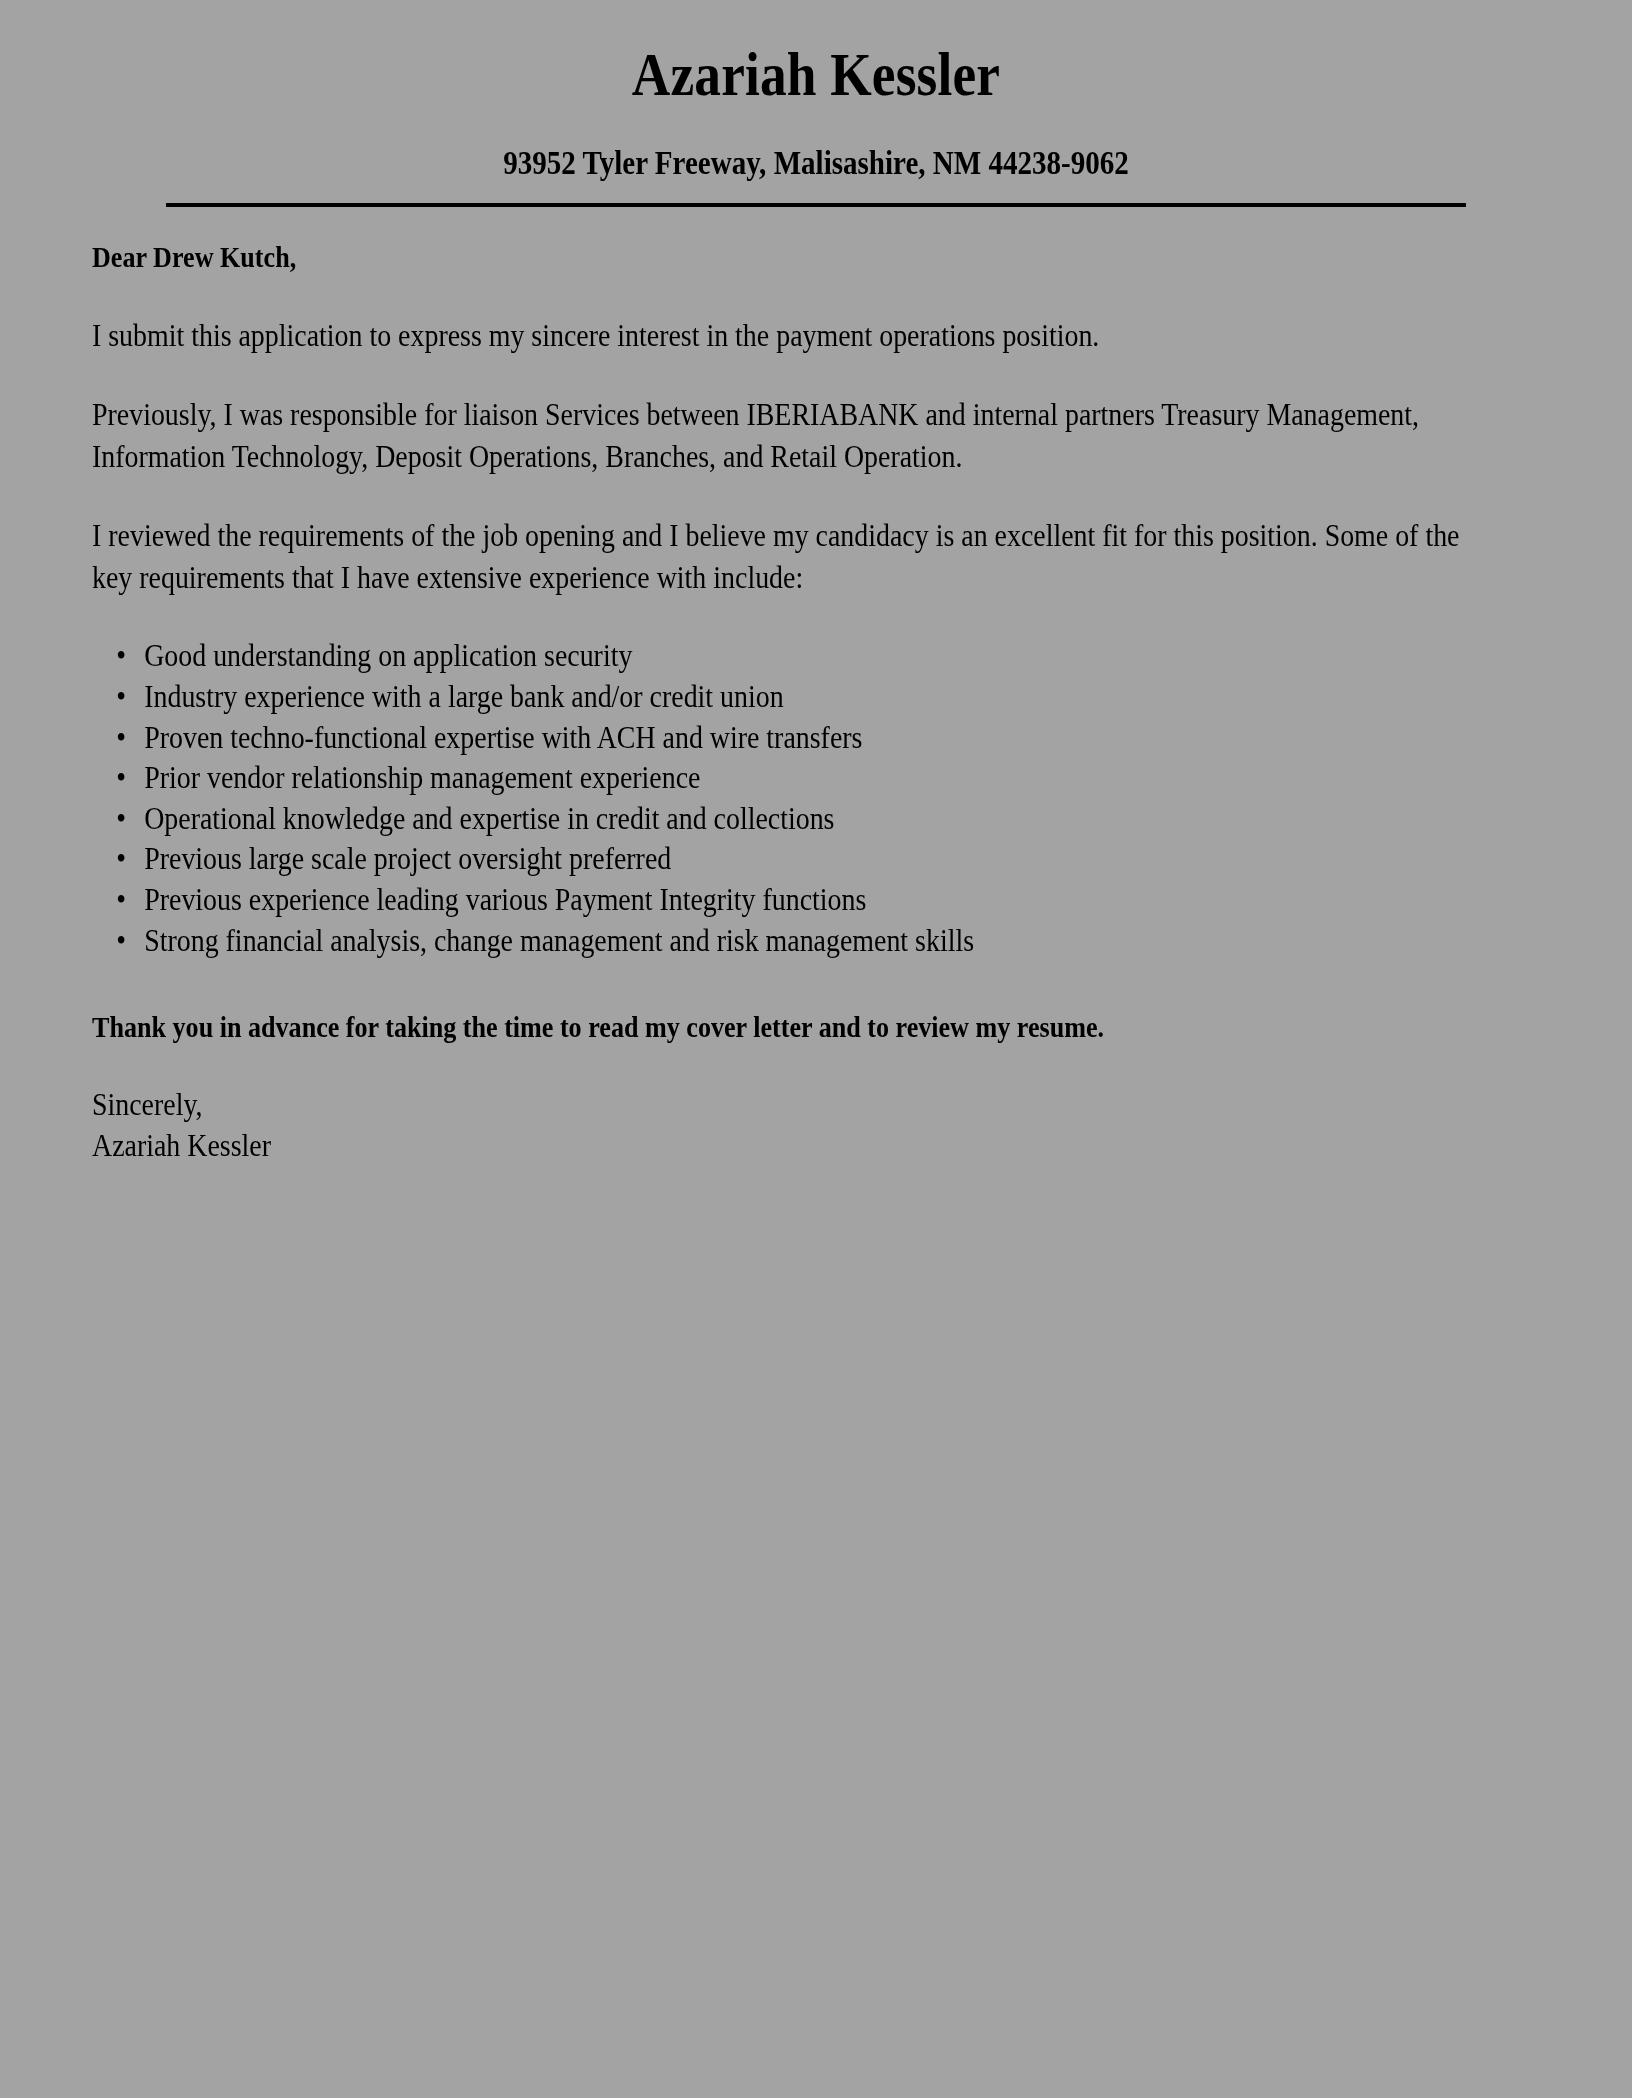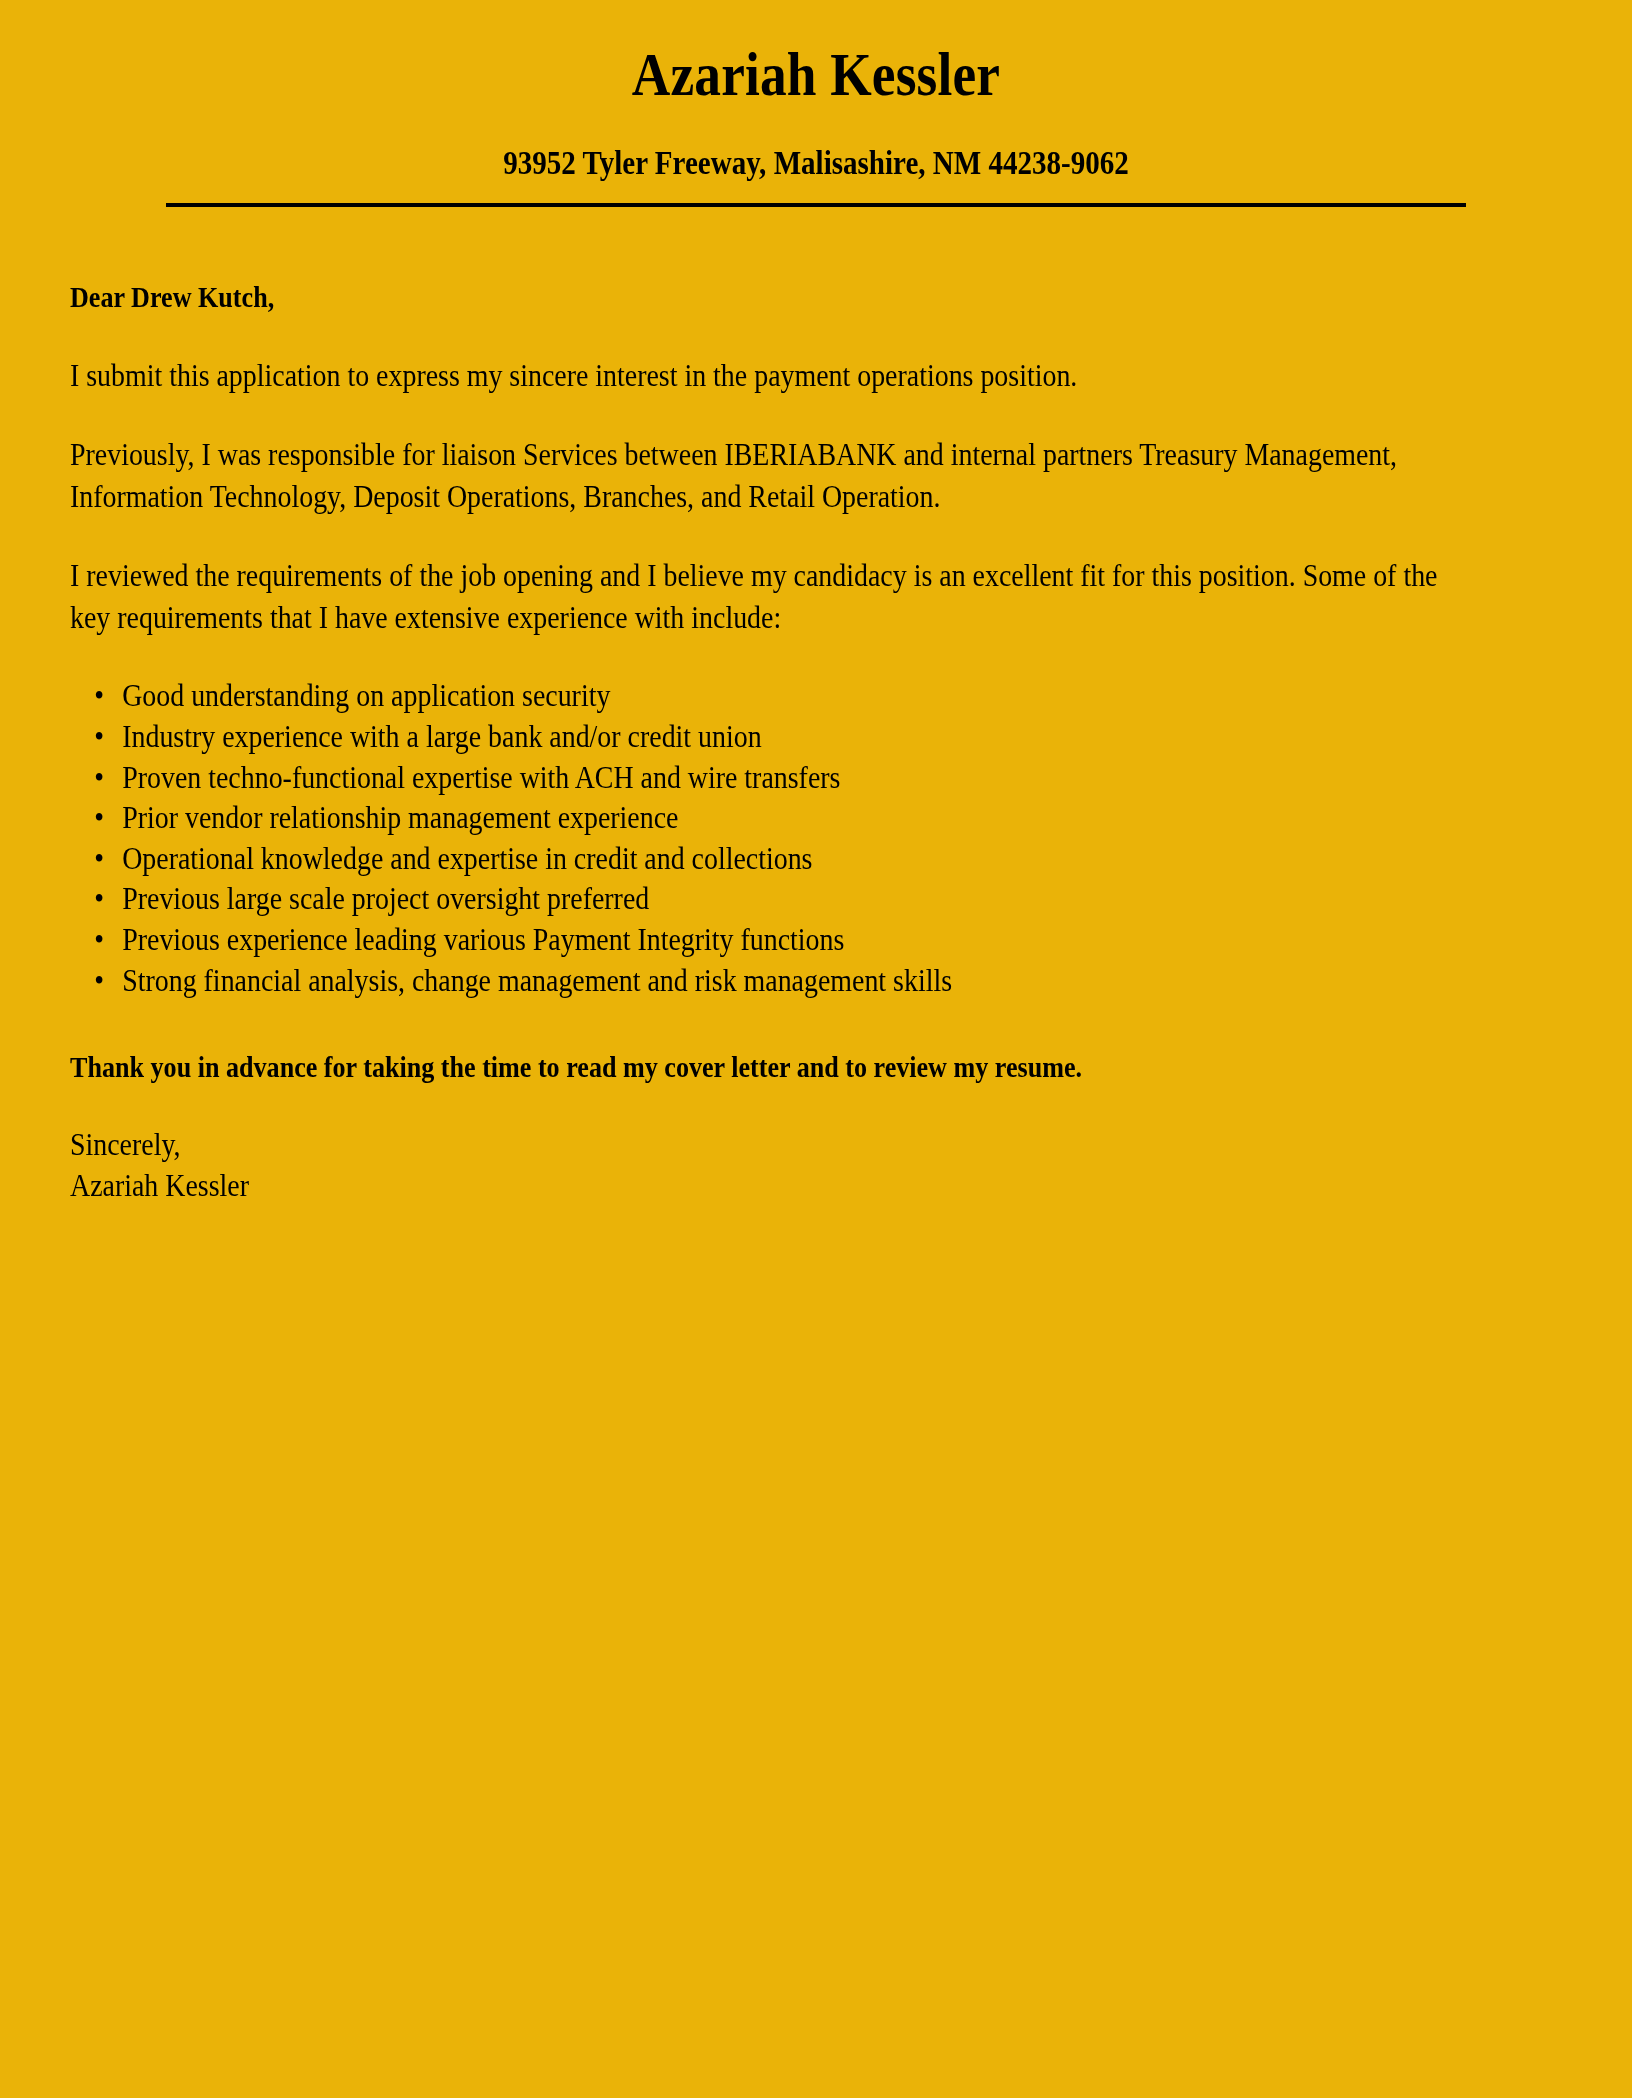--- a/index.html
+++ b/index.html
@@ -12,21 +12,21 @@
     height: 2098px;
     font-family: "Liberation Serif", "DejaVu Serif", serif;
     color: #000000;
     -webkit-font-smoothing: antialiased;
   }
 
   .page {
     position: relative;
     width: 1632px;
     height: 2098px;
-    background: #eab308;
+    background: #a3a3a3;
     box-sizing: border-box;
     overflow: hidden;
   }
 
   
   .letterhead {
     padding-top: 42px;
     text-align: center;
   }
   .letterhead-name {
@@ -49,22 +49,22 @@
   }
   .letterhead-rule {
     margin: 22px auto 0 auto;
     width: 1300px;
     height: 4px;
     background: #000000;
   }
 
   
   .letter-body {
-    margin-top: 72px;
-    padding-left: 70px;
+    margin-top: 32px;
+    padding-left: 92px;
     padding-right: 150px;
   }
 
   .salutation {
     font-size: 29px;
     font-weight: bold;
     line-height: 1.25;
     transform: scaleX(0.9);
     transform-origin: left center;
     margin-bottom: 39px;

